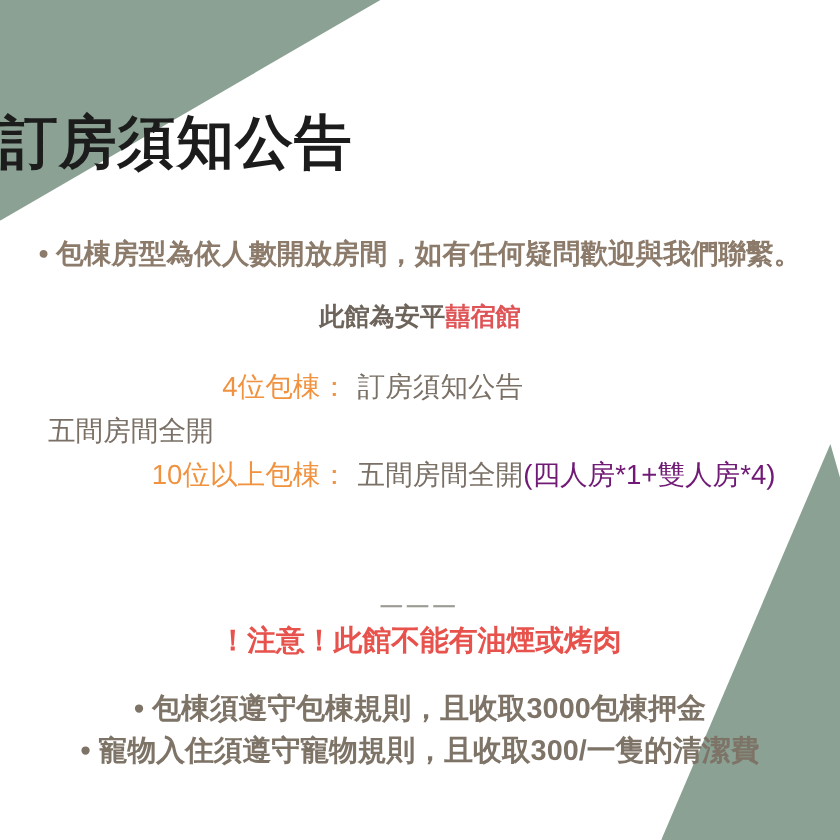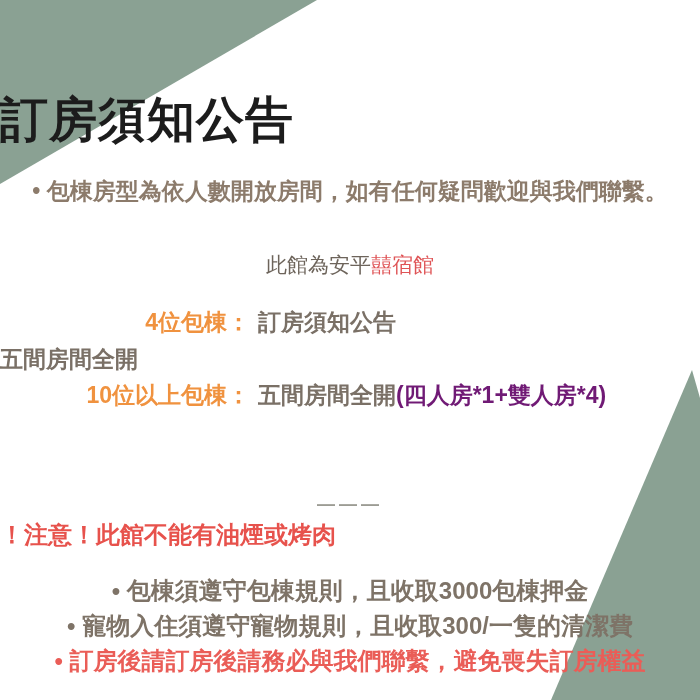--- a/index.html
+++ b/index.html
@@ -27,55 +27,57 @@
   }
   
   .title{
     position:absolute;left:0;top:76px;width:700px;
     text-align:left;
     font-size:48px;line-height:88px;
     font-weight:900;color:#1c1c1c;
     letter-spacing:1px;
   }
   .subtitle{
-    position:absolute;left:0;top:177px;width:700px;
+    position:absolute;left:0;top:197px;width:700px;
     text-align:center;
     font-size:23px;line-height:28px;
     font-weight:bold;color:#8c7b6b;
   }
   .hall-line{
     position:absolute;left:0;top:251px;width:700px;
     text-align:center;
     font-size:21px;line-height:28px;
-    font-weight:normal;color:#6d645b;
+    font-weight:bold;color:#6d645b;
   }
   .hall-line .hall-highlight{color:#df5456;}
   .room-list{
     position:absolute;left:0;top:304px;width:700px;
   }
   .room-row{
     display:grid;
     grid-template-columns:250px 1fr;
     column-gap:8px;
     line-height:36.5px;
-    font-size:23px;font-weight:bold;
+    font-size:23px;font-weight:normal;
     white-space:nowrap;
+    padding-left:40px;
   }
   .room-label{text-align:right;color:#f0923f;}
   .room-value{text-align:left;color:#7a7066;}
   .room-note{color:#701a75;}
   .divider{
     position:absolute;left:0;top:494px;width:700px;
     text-align:center;
     font-size:18px;line-height:20px;
     font-weight:bold;color:#9c9c94;
     letter-spacing:4px;
   }
   .warning{
     position:absolute;left:0;top:520px;width:700px;
+    text-align:center;
     font-size:24px;line-height:30px;
     font-weight:bold;color:#e7524c;
   }
   .rules{
     position:absolute;left:0;top:557px;width:700px;margin-top:16px;
   }
   .rule-line{
     text-align:center;
     font-size:24px;line-height:35px;
     font-weight:bold;color:#7e7367;
@@ -115,16 +117,15 @@
     </div>
   </div>
 
   <div class="divider">———</div>
 
   <div class="warning">！注意！此館不能有油煙或烤肉</div>
 
   <div class="rules">
     <div class="rule-line">• 包棟須遵守包棟規則，且收取3000包棟押金</div>
     <div class="rule-line">• 寵物入住須遵守寵物規則，且收取300/一隻的清潔費</div>
-    <div class="rule-line rule-red">• 訂房後請訂房後請務必與我們聯繫，避免喪失訂房權益</div>
   </div>
 
 </div>
 
 </body></html>

